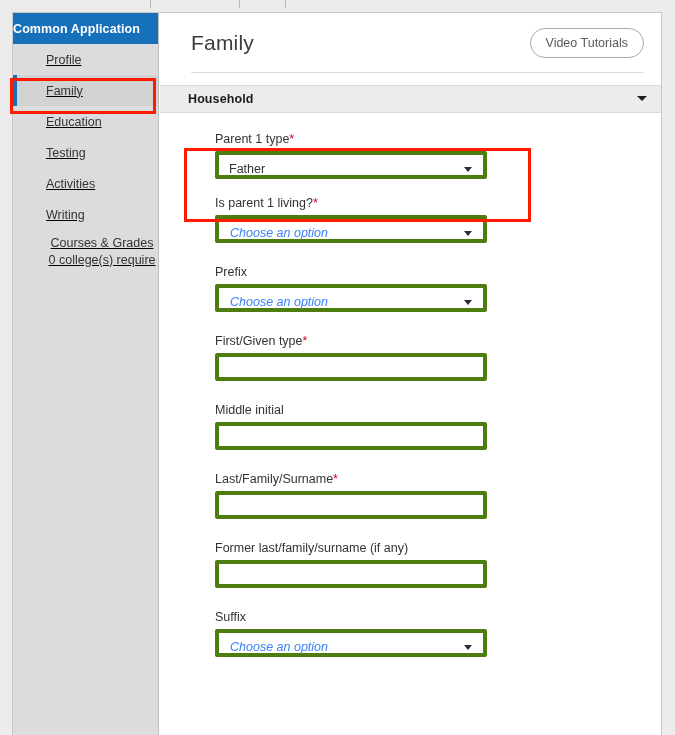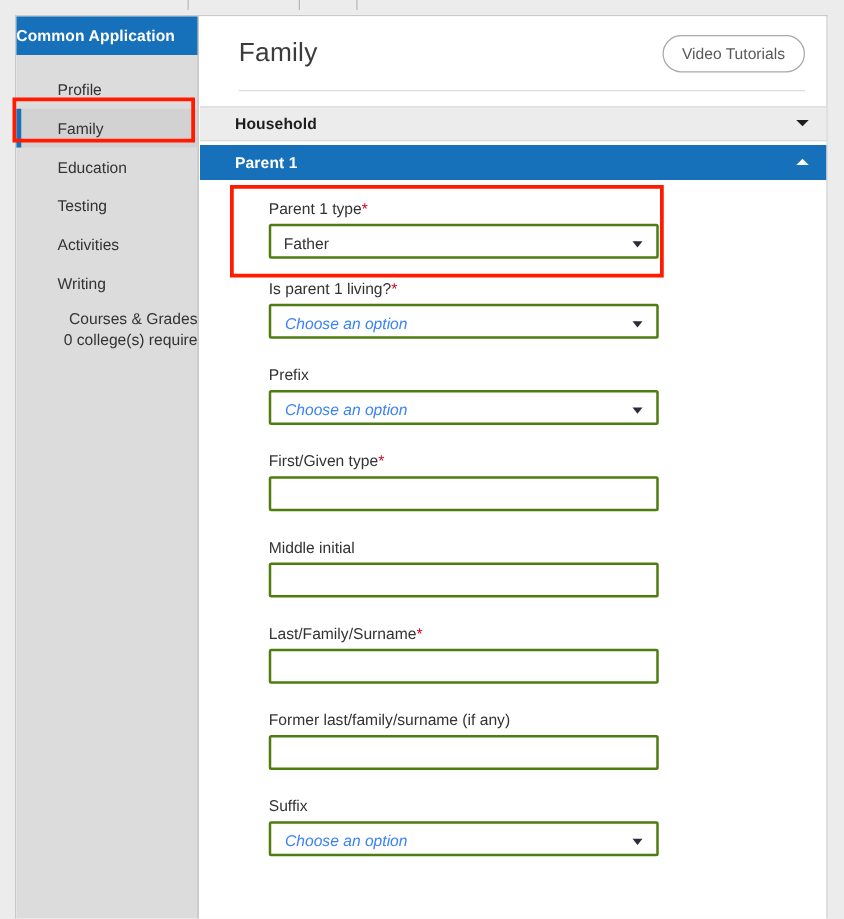--- a/index.html
+++ b/index.html
@@ -61,21 +61,21 @@
   .sidebar-header {
     height: 31px;
     background: #1670ba;
     color: #ffffff;
     font-size: 12.5px;
     font-weight: bold;
     display: flex;
     align-items: center;
     letter-spacing: 0.1px;
   }
-  .nav-list { padding-top: 12px; }
+  .nav-list { padding-top: 0; text-decoration: underline; }
   .nav-item {
     position: relative;
     height: 31px;
     display: flex;
     align-items: center;
     padding-left: 33px;
     font-size: 12.5px;
     color: #333333;
     cursor: pointer;
   }
@@ -84,21 +84,21 @@
   }
   .nav-item.active::before {
     content: "";
     position: absolute;
     left: 0; top: 0;
     width: 4px; height: 100%;
     background: #1670ba;
   }
   .nav-item.multiline {
     height: auto;
-    align-items: flex-end;
+    align-items: center;
     flex-direction: column;
     padding-top: 5px;
     line-height: 16.5px;
   }
   .nav-sub {
     font-size: 12.5px;
     color: #333333;
   }
 
   
@@ -197,23 +197,23 @@
   .field.tight { margin-bottom: 17px; }
   .field-label {
     font-size: 12.5px;
     color: #333333;
     margin-bottom: 5px;
     display: block;
   }
   .req { color: #d0021b; }
   .control {
     position: relative;
-    width: 312px;
+    width: 272px;
     height: 28px;
-    border: 2px solid #4d7c0f;
+    border: 4px solid #4d7c0f;
     border-radius: 2px;
     background: #ffffff;
   }
   .control .value {
     position: absolute;
     left: 10px; top: 0;
     height: 28px;
     line-height: 28px;
     font-size: 12.5px;
     color: #333333;
@@ -314,24 +314,20 @@
 
       <div class="accordion">
 
         <div class="section-bar collapsed">
           <span class="section-label">Household</span>
           <span class="chev down"></span>
         </div>
 
         <div class="section-spacer"></div>
 
-        <div class="section-bar expanded">
-          <span class="section-label">Parent 1</span>
-          <span class="chev up"></span>
-        </div>
 
         <div class="form-body">
 
           <div class="field tight">
             <label class="field-label"><span>Parent 1 type</span><span class="req">*</span></label>
             <div class="control">
               <span class="value">Father</span>
               <span class="caret"></span>
             </div>
           </div>

